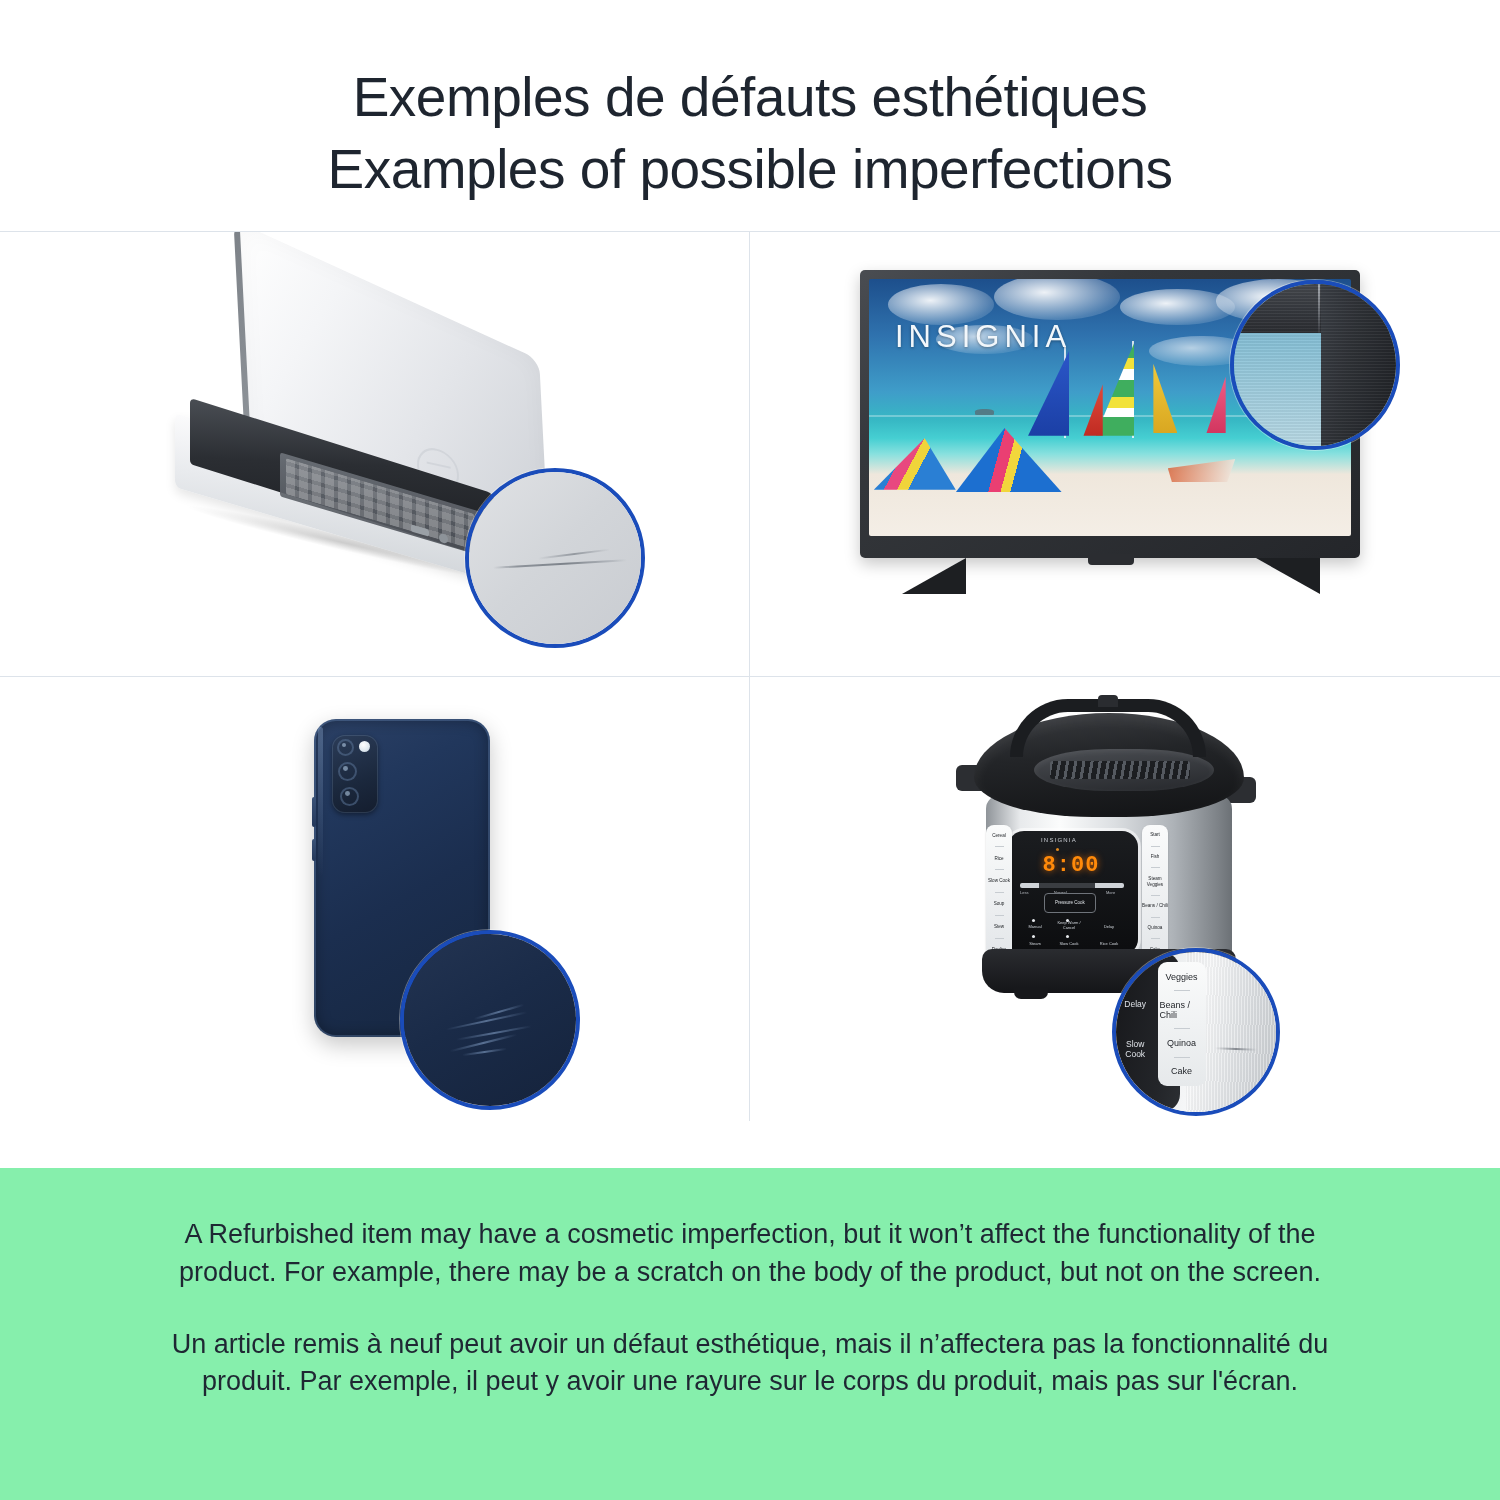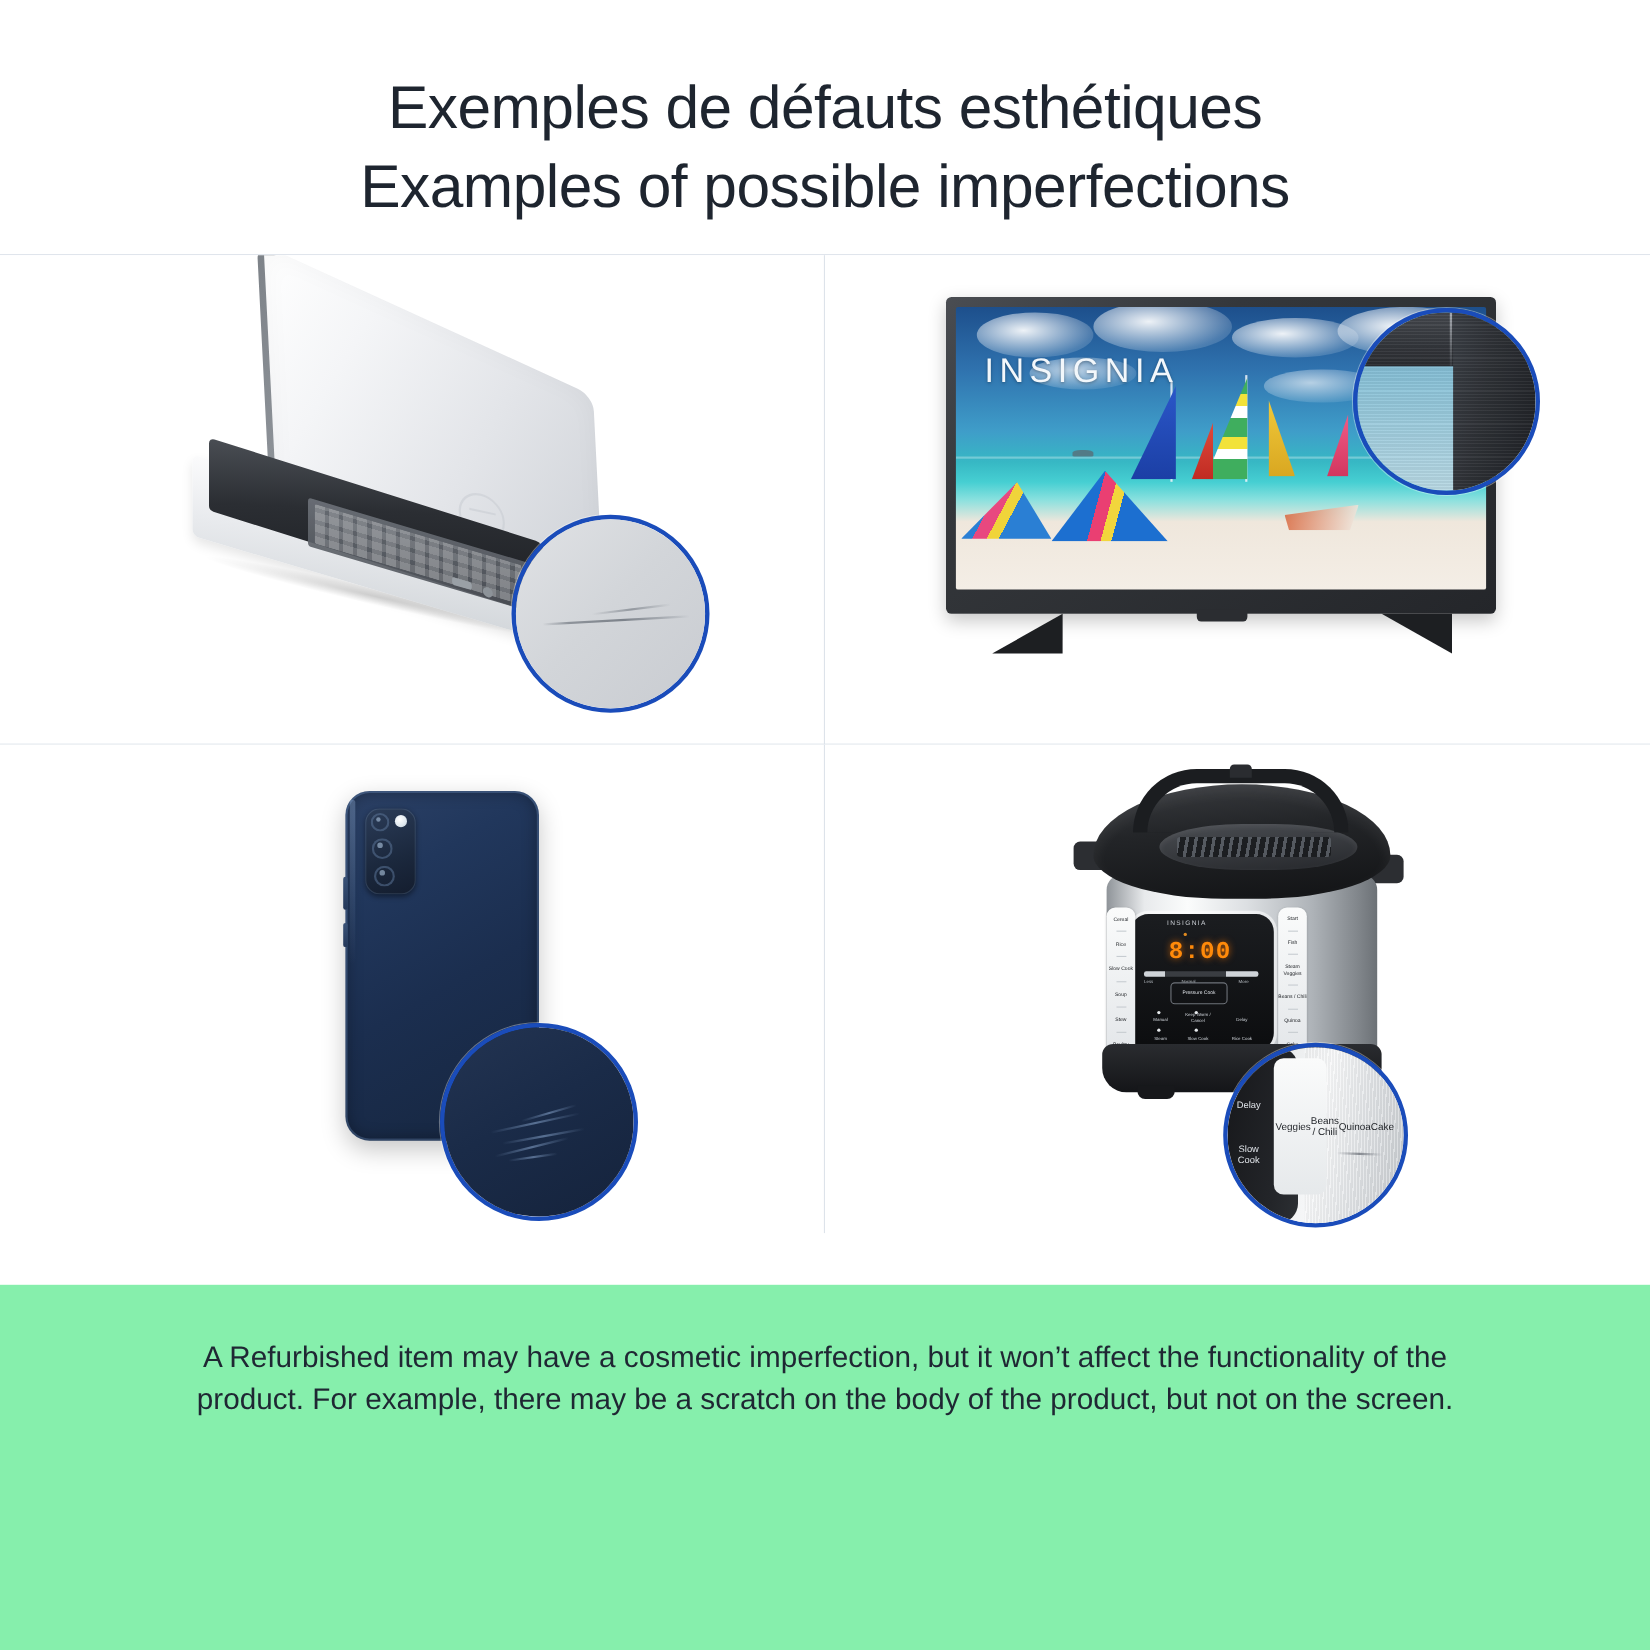--- a/index.html
+++ b/index.html
@@ -203,21 +203,21 @@
   .side-btn { position:absolute; left:-2px; width:4px; border-radius:3px;
     background:linear-gradient(180deg,#3a5277,#24385a); }
   .mag-phone { left:400px; top:930px; width:180px; height:180px; }
   .mag-phone .mag-inner {
     background:linear-gradient(150deg,#233452 0%,#1a2b48 45%,#15233c 100%);
   }
   .scr { position:absolute; height:2px; border-radius:2px;
     background:linear-gradient(90deg, rgba(120,150,190,0), rgba(140,170,210,.55), rgba(120,150,190,0)); }
 
   
-  .pc-wrap { position:absolute; left:222px; top:22px; width:330px; height:350px; }
+  .pc-wrap { position:absolute; left:202px; top:22px; width:330px; height:350px; }
   .pc-lid {
     position:absolute; left:22px; top:14px; width:270px; height:104px;
     background:linear-gradient(175deg,#3a3c40 0%,#232528 40%,#121315 100%);
     border-radius:50% 50% 44% 44% / 62% 62% 38% 38%;
     box-shadow:inset 0 6px 14px rgba(255,255,255,.07);
   }
   .pc-handle {
     position:absolute; left:58px; top:0px; width:196px; height:58px;
     border:13px solid #1b1d20; border-bottom:none;
     border-radius:96px 96px 0 0; background:transparent;
@@ -289,22 +289,22 @@
     background:linear-gradient(100deg,#d4d8db 0%,#eceeef 34%,#f6f7f8 52%,#dadde0 78%,#c3c7cb 100%);
   }
   .mag-pc-dark {
     position:absolute; left:0; top:0; width:40%; height:100%;
     background:linear-gradient(100deg,#17181b 0%,#232529 70%,#2c2f33 100%);
     border-radius:0 18px 18px 0;
   }
   .mag-pc-col {
     position:absolute; left:26%; top:6%; width:30%; height:78%;
     background:linear-gradient(180deg,#fafbfb,#e6e9eb); border-radius:9px;
-    display:flex; flex-direction:row; justify-content:space-around; align-items:center;
-    font-size:9px; color:#1e2126; text-align:center; padding:6px 2px;
+    display:flex; flex-direction:column; justify-content:space-around; align-items:center;
+    font-size:9px; color:#1e2126; text-align:left; padding:6px 2px;
   }
   .mag-pc-col .sep { width:16px; height:1px; background:#c7ccd1; }
   .mag-pc-col2 {
     position:absolute; left:2%; top:20%; width:20%; height:56%;
     display:flex; flex-direction:column; justify-content:space-around; align-items:center;
     font-size:8.5px; color:#dfe3e8; text-align:center;
   }
   .brush {
     position:absolute; right:0; top:0; width:56%; height:100%;
     background:repeating-linear-gradient(92deg, rgba(255,255,255,.30) 0 1px, rgba(0,0,0,.035) 1px 3px);
@@ -558,15 +558,16 @@
         <div>Quinoa</div>
         <div class="sep"></div>
         <div>Cake</div>
       </div>
       <div class="pc-scratch"></div>
     </div>
   </div>
 
   <div class="footer">
     <p class="en">A Refurbished item may have a cosmetic imperfection, but it won’t affect the functionality of the product. For example, there may be a scratch on the body of the product, but not on the screen.</p>
+    <p class="fr">Un article remis à neuf peut avoir un défaut esthétique, mais il n’affectera pas la fonctionnalité du produit. Par exemple, il peut y avoir une rayure sur le corps du produit, mais pas sur l'écran.</p>
   </div>
 
 </div>
 
 </body></html>

